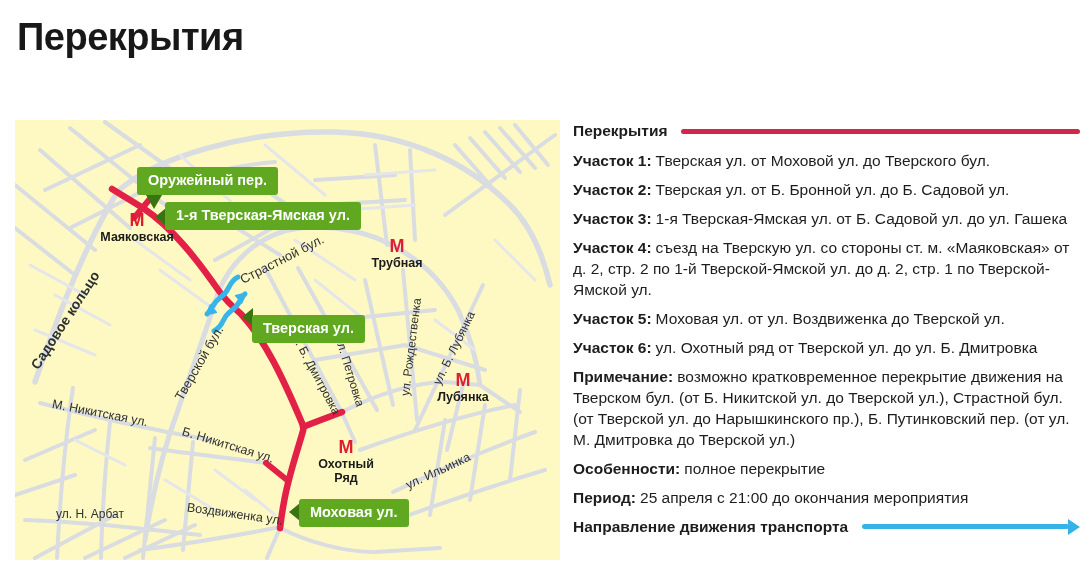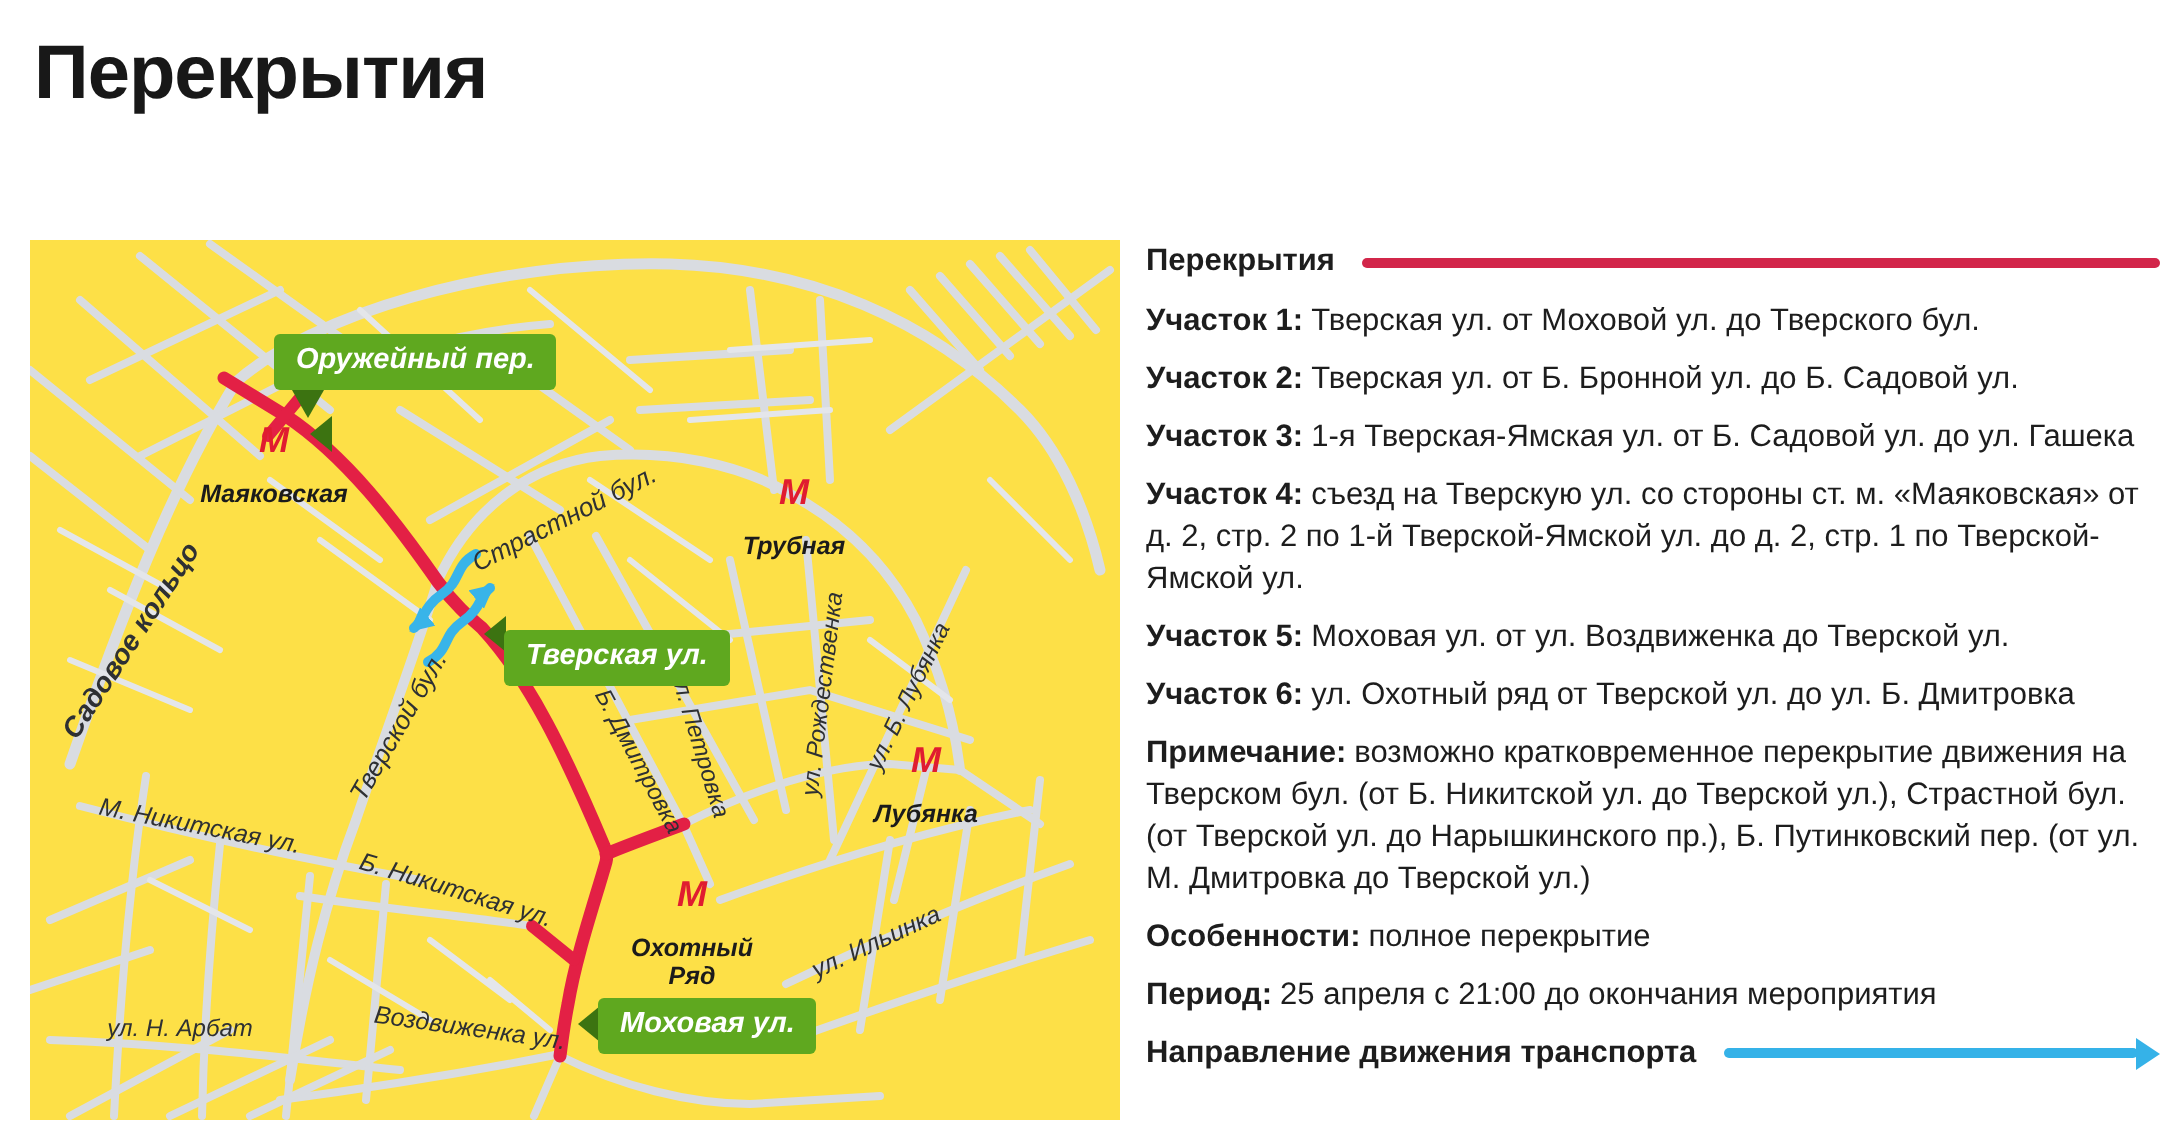--- a/index.html
+++ b/index.html
@@ -6,32 +6,32 @@
   html,body { background:#fff; }
   .stage {
     position:relative; width:1084px; height:566px; background:#ffffff;
     font-family:"Liberation Sans", sans-serif; color:#1c1c1c; overflow:hidden;
   }
   .page-title {
     position:absolute; left:17px; top:16px;
     font-size:38px; font-weight:800; letter-spacing:-0.5px; color:#181818;
   }
   
-  .map { position:absolute; left:15px; top:120px; width:545px; height:440px; background:#fde047;font-style:italic; }
+  .map { position:absolute; left:15px; top:120px; width:545px; height:440px; background:#fef9c3; }
   .map svg { position:absolute; left:0; top:0; }
   .glabel {
     position:absolute; background:#5fa81f; color:#fff; font-weight:700; font-size:14.5px;
     line-height:1; padding:6px 11px 7px; border-radius:3px; white-space:nowrap; z-index:3;
   }
   .gpt { position:absolute; width:0; height:0; z-index:2; }
   .gpt-down { border-left:8px solid transparent; border-right:8px solid transparent; border-top:14px solid #3c7311; }
   .gpt-left { border-top:9px solid transparent; border-bottom:9px solid transparent; border-right:11px solid #3c7311; }
   .metro { position:absolute; z-index:2; text-align:center; transform:translateX(-50%); }
   .metro .m { display:block; color:#e01c30; font-weight:800; font-size:18px; line-height:16px; }
-  .metro .mn { display:block; margin-top:12px; color:#1b1b1b; font-weight:600; font-size:12.5px; line-height:14px; }
+  .metro .mn { display:block; margin-top:2px; color:#1b1b1b; font-weight:600; font-size:12.5px; line-height:14px; }
   .metro.wrap .mn { width:64px; }
   .street {
     position:absolute; white-space:nowrap; color:#2e3033; font-weight:500; font-size:12.5px; z-index:1;
     transform:translate(-50%,-50%) rotate(var(--r,0deg));
   }
   .street.big { font-size:14px; font-weight:600; }
   
   .panel { position:absolute; left:573px; top:120px; width:507px; font-size:15.5px; line-height:21px; color:#1d1d1d; }
   .p-head { display:flex; align-items:center; margin-bottom:9px; }
   .p-head b { font-size:15.5px; font-weight:700; }
@@ -151,20 +151,21 @@
 
       <g stroke="#38b4e9" fill="none" stroke-width="5" stroke-linecap="round">
         <path d="M223,157 C212,163 216,170 206,177 C196,184 198,189 192,194" marker-end="url(#bh)"></path>
         <path d="M199,211 C210,205 206,198 216,191 C226,184 224,179 230,174" marker-end="url(#bh)"></path>
       </g>
     </svg>
 
     <div class="glabel" style="left:122px; top:47px;">Оружейный пер.</div>
     <span class="gpt gpt-down" style="left:131px; top:75px;"></span>
 
+    <div class="glabel" style="left:150px; top:82px;">1-я Тверская-Ямская ул.</div>
     <span class="gpt gpt-left" style="left:140px; top:88px;"></span>
 
     <div class="glabel" style="left:237px; top:195px;">Тверская ул.</div>
     <span class="gpt gpt-left" style="left:227px; top:188px;"></span>
 
     <div class="glabel" style="left:284px; top:379px;">Моховая ул.</div>
     <span class="gpt gpt-left" style="left:274px; top:383px;"></span>
 
     <div class="metro" style="left:122px; top:92px;">
       <span class="m">М</span>

